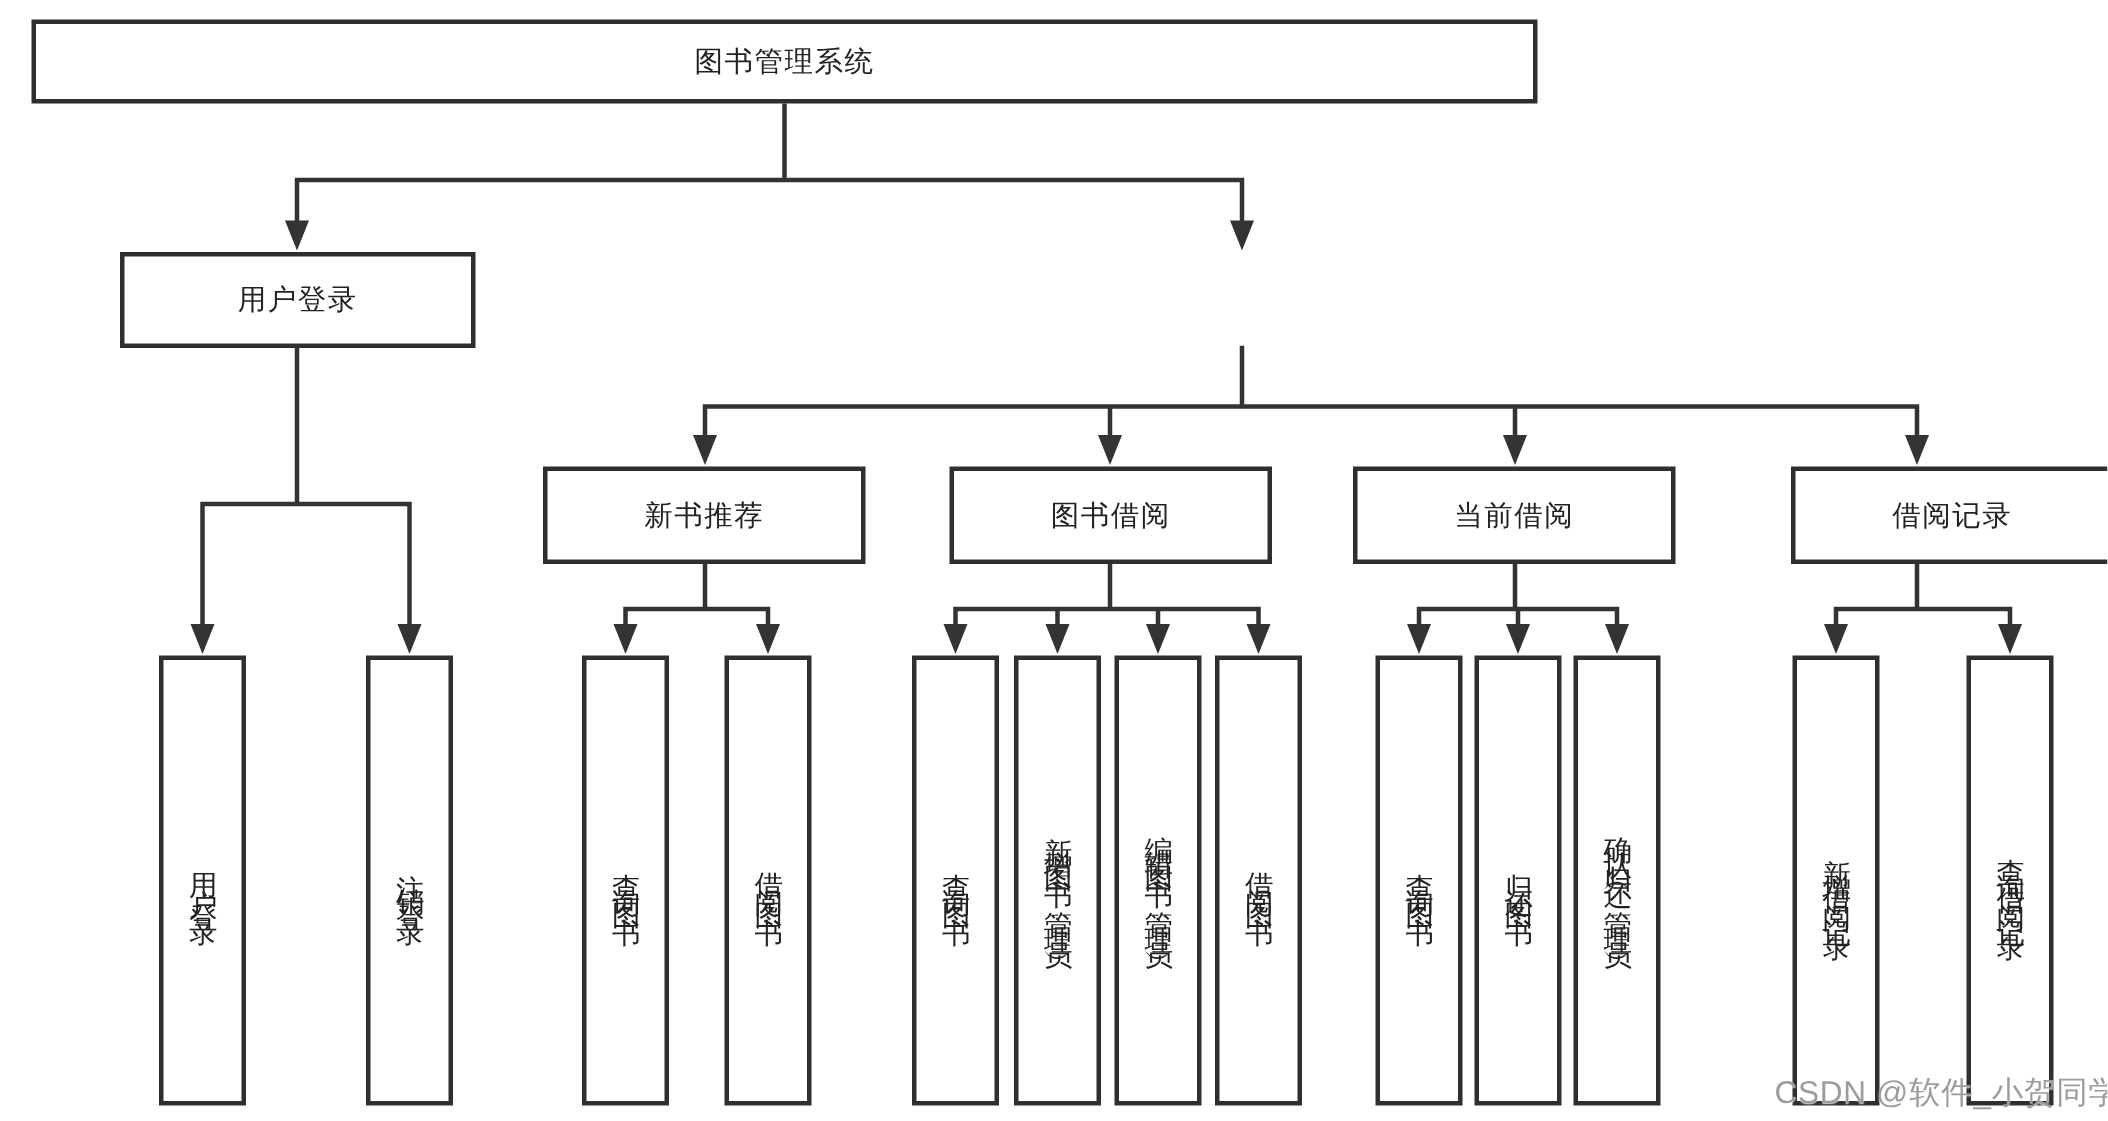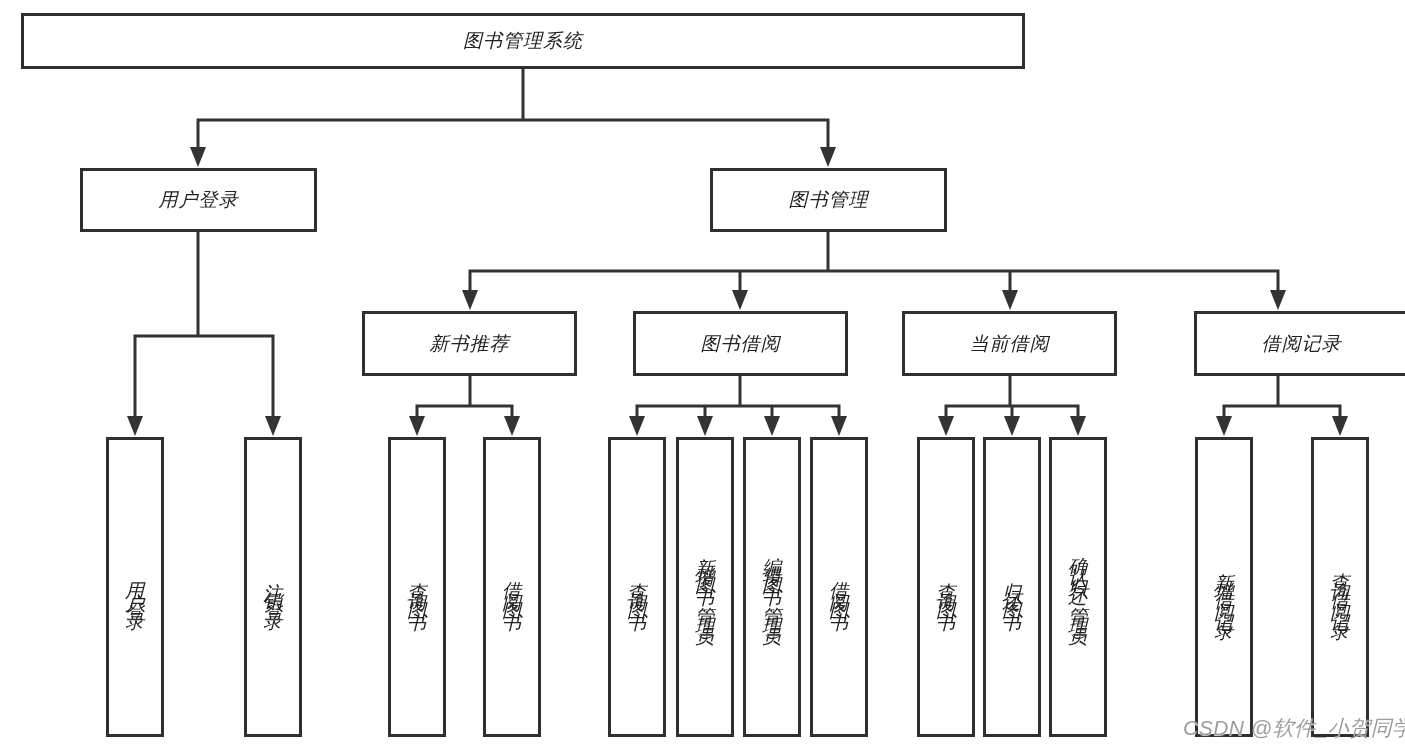--- a/index.html
+++ b/index.html
@@ -2,21 +2,20 @@
 <html><head>
 <meta charset="utf-8">
 <style>
   html,body{margin:0;padding:0;background:#fff;}
   .canvas{
     position:relative;
     width:1405px;height:747px;
     background:#ffffff;
     font-family:"Liberation Sans","DejaVu Sans",sans-serif;
     overflow:hidden;
-    font-style:italic;
   }
   svg.connectors{position:absolute;left:0;top:0;z-index:1;}
   .node{
     position:absolute;
     background:#ffffff;
     border:3px solid #2f2f2f;
     box-sizing:border-box;
     display:flex;align-items:center;justify-content:center;
     color:#222222;
     z-index:2;
@@ -85,23 +84,20 @@
     </g>
   </svg>
 
   <div class="node root">
     <span class="hlabel">图书管理系统</span>
   </div>
 
   <div class="node lvl2" style="left:80px">
     <span class="hlabel">用户登录</span>
   </div>
-  <div class="node lvl2" style="left:710px">
-    <span class="hlabel">图书管理</span>
-  </div>
 
   <div class="node lvl3" style="left:362px">
     <span class="hlabel">新书推荐</span>
   </div>
   <div class="node lvl3" style="left:633px">
     <span class="hlabel">图书借阅</span>
   </div>
   <div class="node lvl3" style="left:902px">
     <span class="hlabel">当前借阅</span>
   </div>

